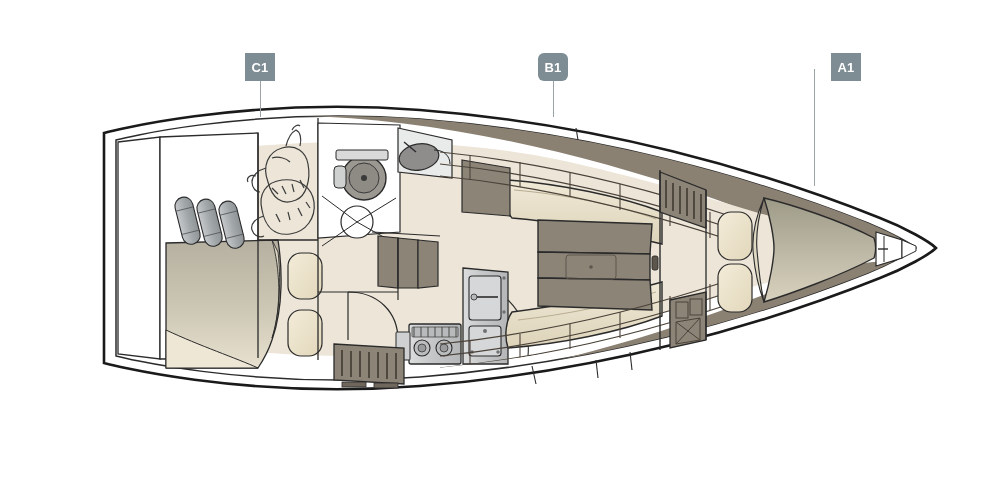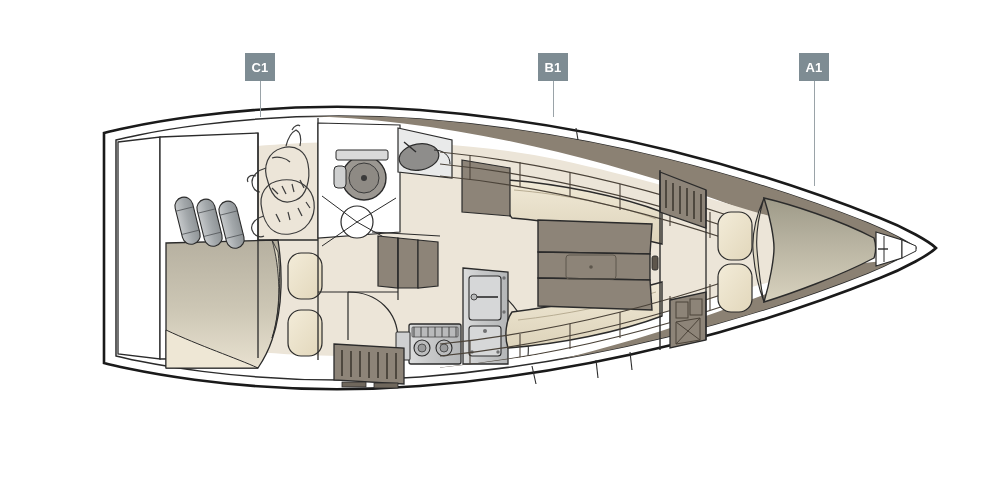--- a/index.html
+++ b/index.html
@@ -378,18 +378,18 @@
       <line x1="596" y1="360" x2="598" y2="378"></line>
       <line x1="630" y1="352" x2="632" y2="370"></line>
       <line x1="576" y1="128" x2="578" y2="140"></line>
     </g>
   </svg>
 
   <div class="leader" style="left:260px; top:69px; height:48px;"></div>
   <div class="marker" style="left:245px; top:41px;">C1</div>
 
   <div class="leader" style="left:553px; top:69px; height:48px;"></div>
-  <div class="marker" style="left:538px; top:41px;">B1</div>
+  <div class="marker" style="left:538px; top:41px;border-radius:6px;">B1</div>
 
   <div class="leader" style="left:814px; top:69px; height:117px;"></div>
-  <div class="marker" style="left:799px; top:41px;">A1</div>
+  <div class="marker" style="left:831px; top:41px;">A1</div>
 
 </div>
 
 </body></html>

